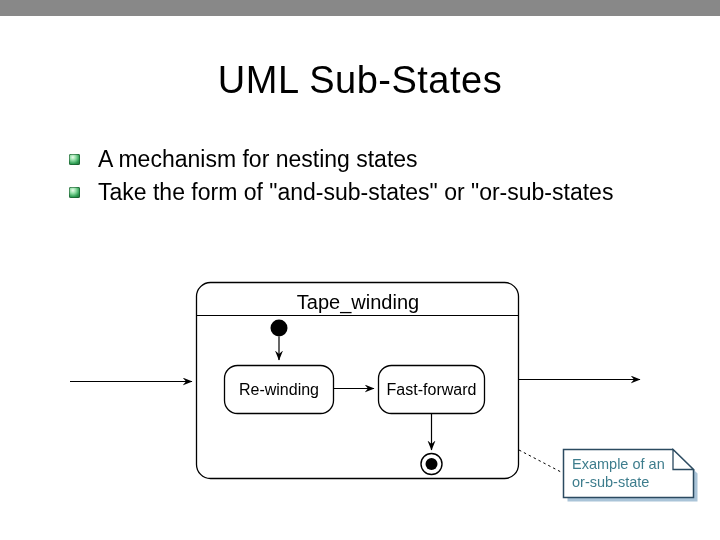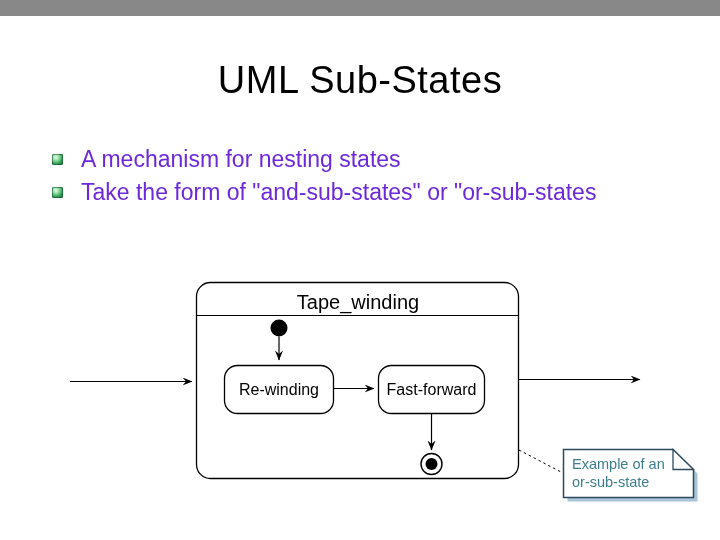--- a/index.html
+++ b/index.html
@@ -14,21 +14,21 @@
   .slide{
     position:relative;width:720px;height:540px;margin:16px auto;
     background:var(--bg);overflow:hidden;
   }
   .title{
     position:absolute;left:0;top:42px;width:720px;margin:0;
     font-size:38px;font-weight:400;line-height:44px;text-align:center;
     color:#000;letter-spacing:0.5px;
   }
   .bullets{position:absolute;left:0;top:0;width:720px;margin:0;padding:0;list-style:none;}
-  .bullet{position:absolute;left:52px;white-space:nowrap;font-size:23px;color:#6d28d9;line-height:24px;}
+  .bullet{position:absolute;left:69px;white-space:nowrap;font-size:23px;color:#000000;line-height:24px;}
   .bullet-1{top:131px;}
   .bullet-2{top:164px;}
   .gem{
     display:inline-block;width:11px;height:11px;border-radius:2px;
     margin-right:18px;position:relative;top:-2px;
     background:radial-gradient(circle at 35% 30%, #eafceb 0%, #8fdda4 30%, #2f9e54 62%, #175e2c 100%);
     box-shadow:0 0 0 0.5px #0e4a20 inset;
   }
   svg text{font-family:"Liberation Sans", sans-serif;fill:#000;}
   .shape{fill:#ffffff;stroke:var(--line);stroke-width:1.3;}

